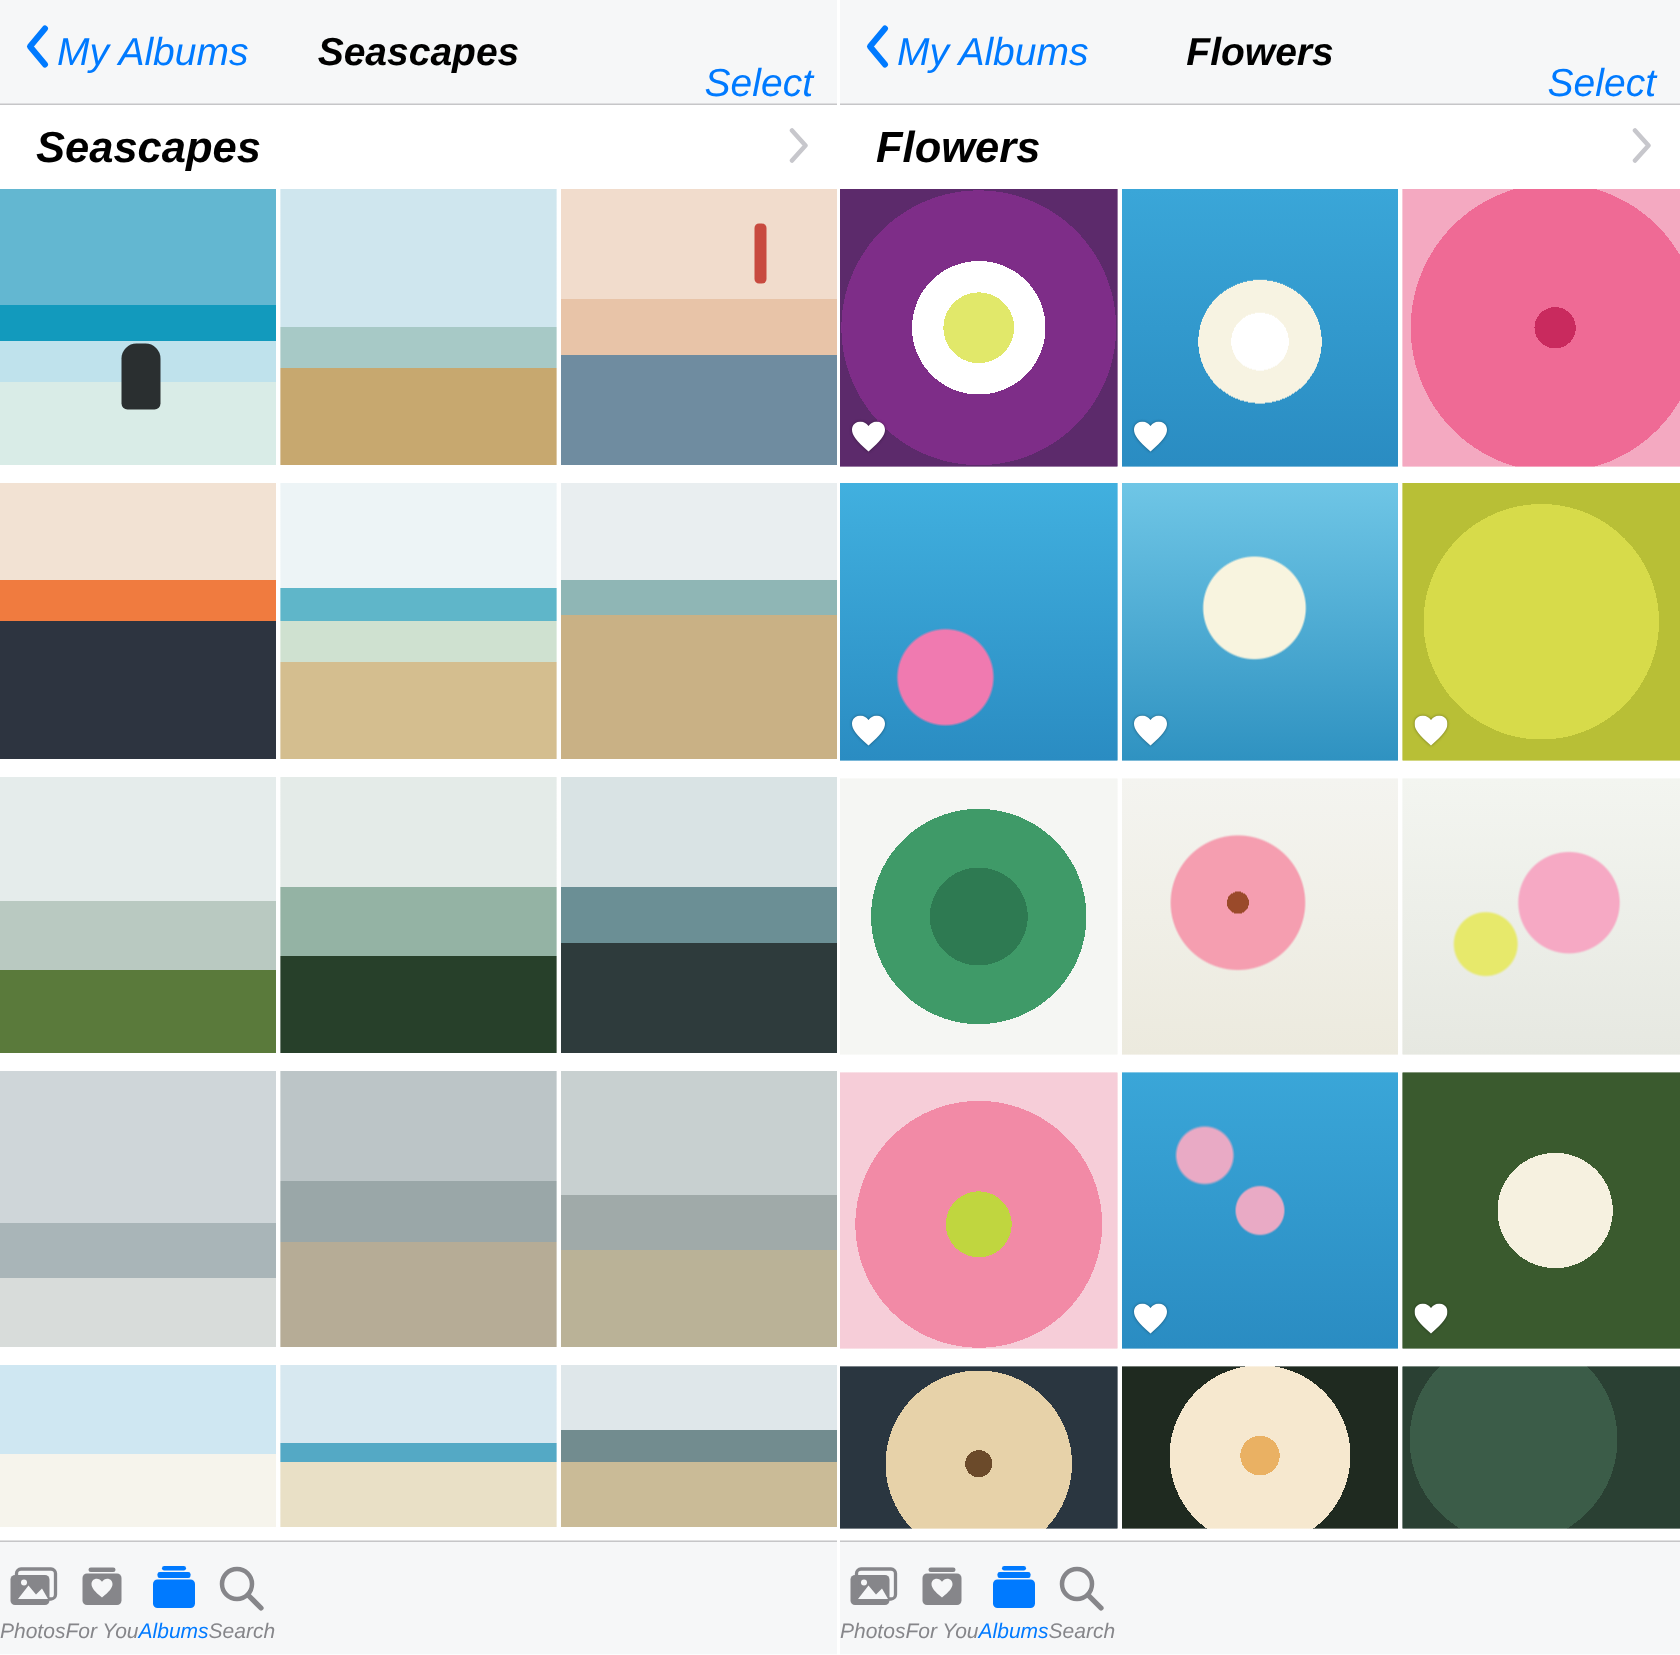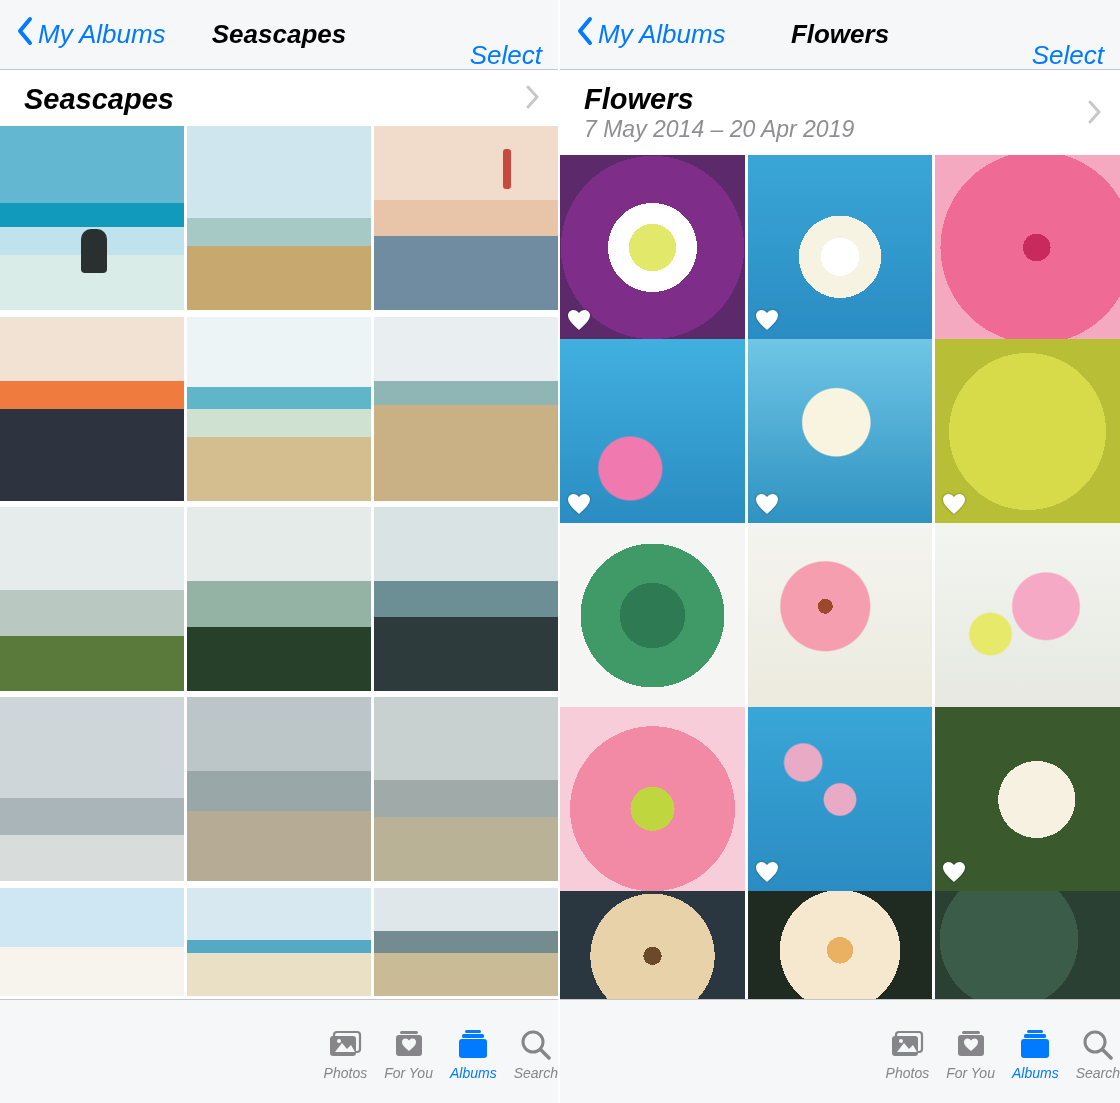--- a/index.html
+++ b/index.html
@@ -103,28 +103,27 @@
   }
   .fav{
     position:absolute;
     left:8px;bottom:8px;
     width:22px;height:22px;
     filter:drop-shadow(0 0 1px rgba(0,0,0,.4));
   }
   .fav svg{width:22px;height:22px;}
   
   .tabbar{
-    height:104px;
+    height:76px;
     border-top:1px solid var(--divider);
     background:var(--bar-grey);
     display:flex;
     align-items:center;
-    justify-content:flex-end;
+    justify-content:flex-start;
     padding-top:6px;
-    gap:17px;
   }
   .tab{
     display:flex;flex-direction:column;align-items:center;
     color:#86868a;
     font-size:14px;
     cursor:pointer;
     gap:2px;
   }
   .tab.active{color:var(--ios-blue);}
   .tab svg{width:36px;height:32px;}
@@ -272,21 +271,20 @@
               <use href="#svg-chevron-left"></use>
             </svg></span>
           <span>My Albums</span>
         </div>
         <div class="nav-title">Flowers</div>
         <div class="nav-select">Select</div>
       </div>
       <div class="album-header">
         <div class="album-header-texts">
           <div class="album-title">Flowers</div>
-          <div class="album-dates">7 May 2014 – 20 Apr 2019</div>
         </div>
         <span class="chevron-right"><svg viewBox="0 0 14 24" width="14" height="24">
             <use href="#svg-chevron-right"></use>
           </svg></span>
       </div>
       <div class="grid">
         <div class="cell fl-a1">
           <div class="thumb fl-a1"></div>
           <span class="fav"><svg viewBox="0 0 22 22" width="22" height="22">
               <use href="#svg-heart"></use>

